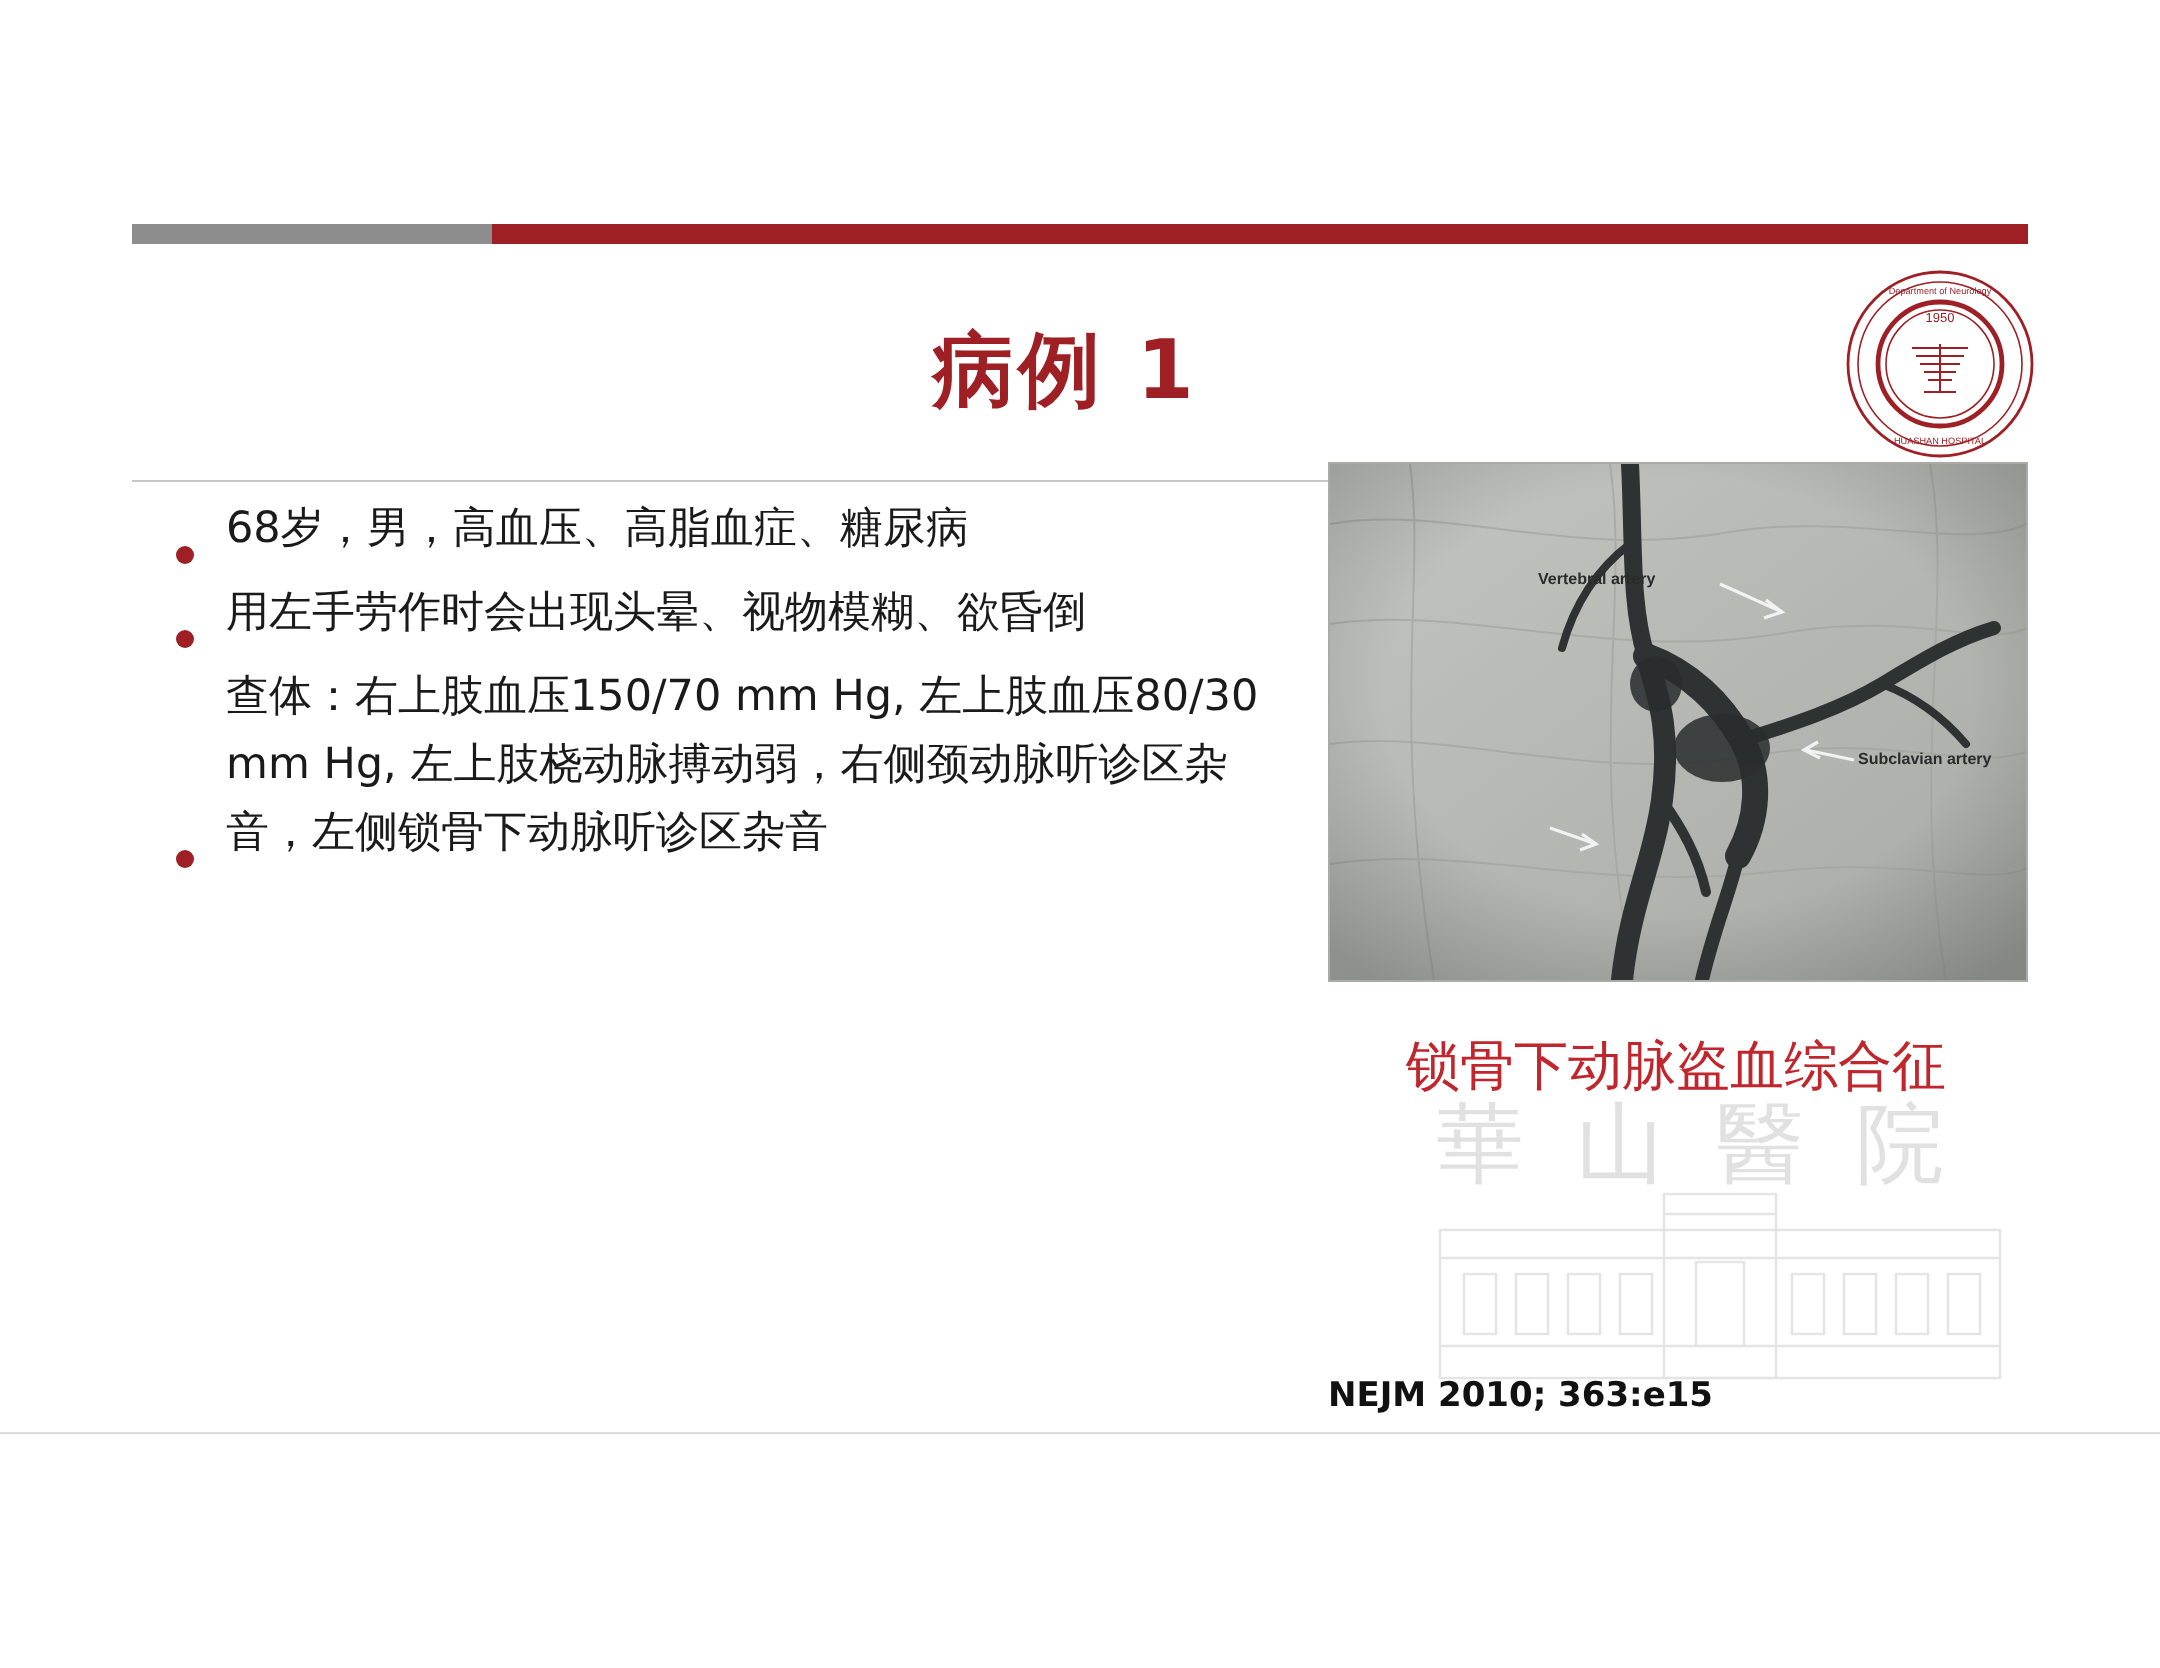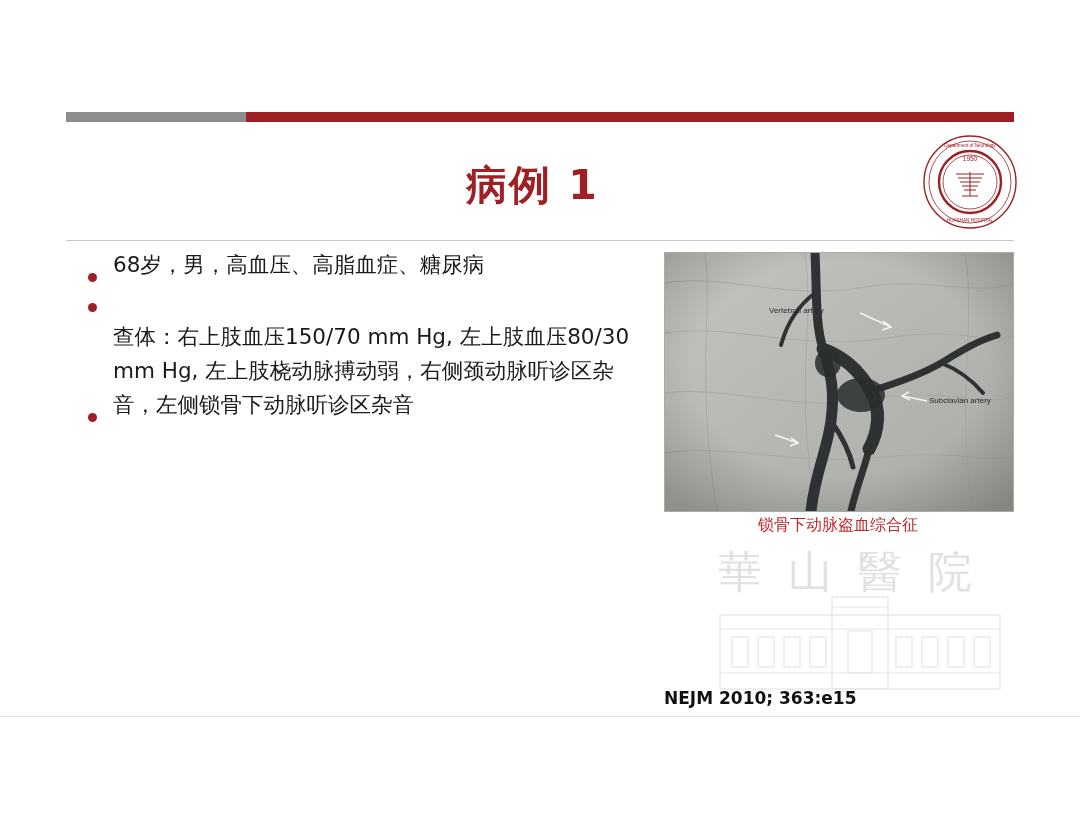--- a/index.html
+++ b/index.html
@@ -100,37 +100,38 @@
     font-family: "DejaVu Sans", "Liberation Serif", serif;
     font-size: 21.5px;
     line-height: 34px;
     color: #1a1a1a;
   }
 
   
   .angio {
     position: absolute;
     left: 664px;
-    top: 252px;
+    top: 231px;
     width: 348px;
     height: 258px;
     background: #b9bcb6;
     overflow: hidden;
     border: 1px solid #a9aca6;
+    font-weight: bold;
   }
   .angio svg { display: block; }
 
   .caption {
     position: absolute;
     left: 664px;
     top: 515px;
     width: 348px;
     text-align: center;
     font-family: "DejaVu Sans", sans-serif;
-    font-size: 16px;
+    font-size: 27px;
     color: #c0262b;
     font-weight: normal;
   }
 
   
   .watermark {
     position: absolute;
     left: 700px;
     top: 545px;
     width: 320px;
@@ -199,20 +200,21 @@
     </svg>
   </div>
 
   <div class="bullets">
     <div class="bullet">
       <div class="dot"></div>
       <div class="txt">68岁，男，高血压、高脂血症、糖尿病</div>
     </div>
     <div class="bullet">
       <div class="dot"></div>
+      <div class="txt">用左手劳作时会出现头晕、视物模糊、欲昏倒</div>
     </div>
     <div class="bullet">
       <div class="dot"></div>
       <div class="txt">查体：右上肢血压150/70 mm Hg, 左上肢血压80/30 mm Hg, 左上肢桡动脉搏动弱，右侧颈动脉听诊区杂音，左侧锁骨下动脉听诊区杂音</div>
     </div>
   </div>
 
   <div class="angio">
     <svg width="348" height="258" viewBox="0 0 348 258">
       <defs>

